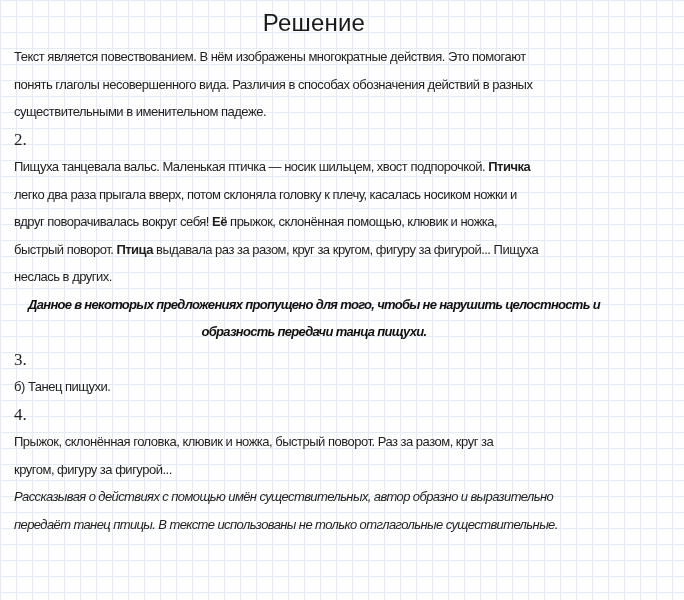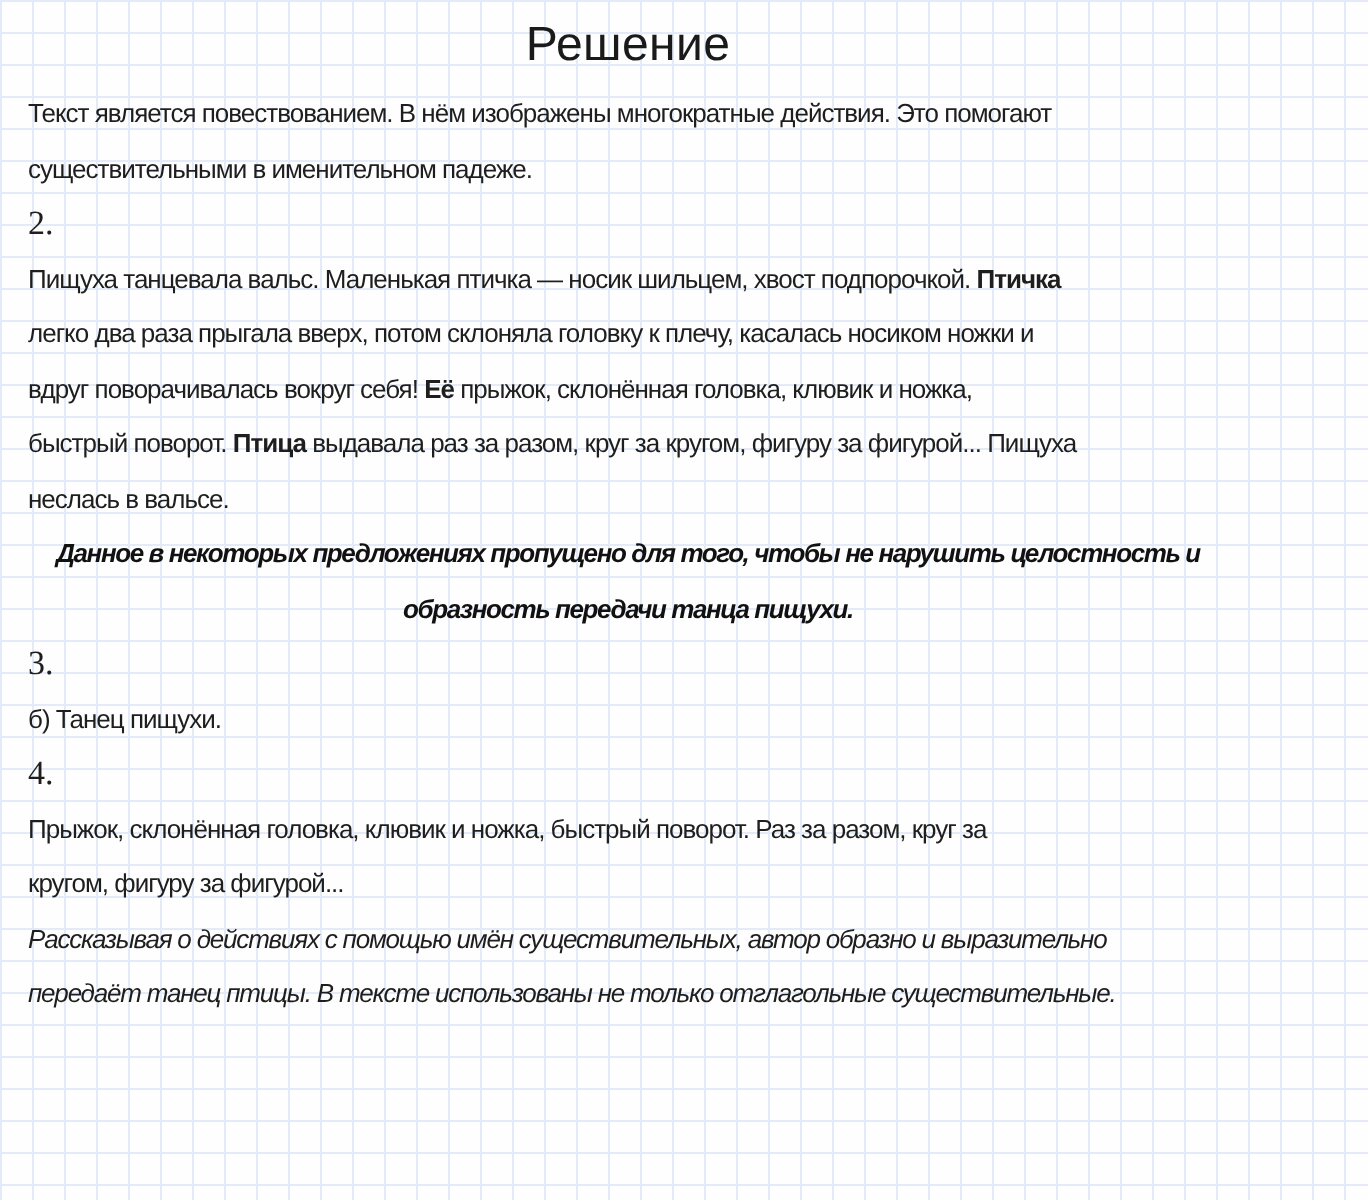--- a/index.html
+++ b/index.html
@@ -57,27 +57,28 @@
     letter-spacing:-0.6px;
   }
 </style>
 </head>
 <body>
 
 <div class="page">
   <h1 class="title">Решение</h1>
   <div class="doc" id="doc-body">
       <div class="line normal"><span>Текст является повествованием. В нём изображены многократные действия. Это помогают</span></div>
+      <div class="line normal"><span>понять глаголы несовершенного вида. Различия в способах обозначения действий в разных</span></div>
       <div class="line normal"><span>существительными в именительном падеже.</span></div>
       <div class="line num">2.</div>
       <div class="line normal"><span>Пищуха танцевала вальс. Маленькая птичка — носик шильцем, хвост подпорочкой. </span><span class="bold">Птичка</span></div>
       <div class="line normal"><span>легко два раза прыгала вверх, потом склоняла головку к плечу, касалась носиком ножки и</span></div>
-      <div class="line normal"><span>вдруг поворачивалась вокруг себя! </span><span class="bold">Её</span><span> прыжок, склонённая головка, клювик и ножка,</span></div>
+      <div class="line normal"><span>вдруг поворачивалась вокруг себя! </span><span class="bold">Её</span><span> прыжок, склонённая помощью, клювик и ножка,</span></div>
       <div class="line normal"><span>быстрый поворот. </span><span class="bold">Птица</span><span> выдавала раз за разом, круг за кругом, фигуру за фигурой... Пищуха</span></div>
-      <div class="line normal"><span>неслась в вальсе.</span></div>
+      <div class="line normal"><span>неслась в других.</span></div>
       <div class="line bold-italic"><span>Данное в некоторых предложениях пропущено для того, чтобы не нарушить целостность и</span></div>
       <div class="line bold-italic"><span>образность передачи танца пищухи.</span></div>
       <div class="line num">3.</div>
       <div class="line normal"><span>б) Танец пищухи.</span></div>
       <div class="line num">4.</div>
       <div class="line normal"><span>Прыжок, склонённая головка, клювик и ножка, быстрый поворот. Раз за разом, круг за</span></div>
       <div class="line normal"><span>кругом, фигуру за фигурой...</span></div>
       <div class="line italic"><span>Рассказывая о действиях с помощью имён существительных, автор образно и выразительно</span></div>
       <div class="line italic"><span>передаёт танец птицы. В тексте использованы не только отглагольные существительные.</span></div>
     </div>

